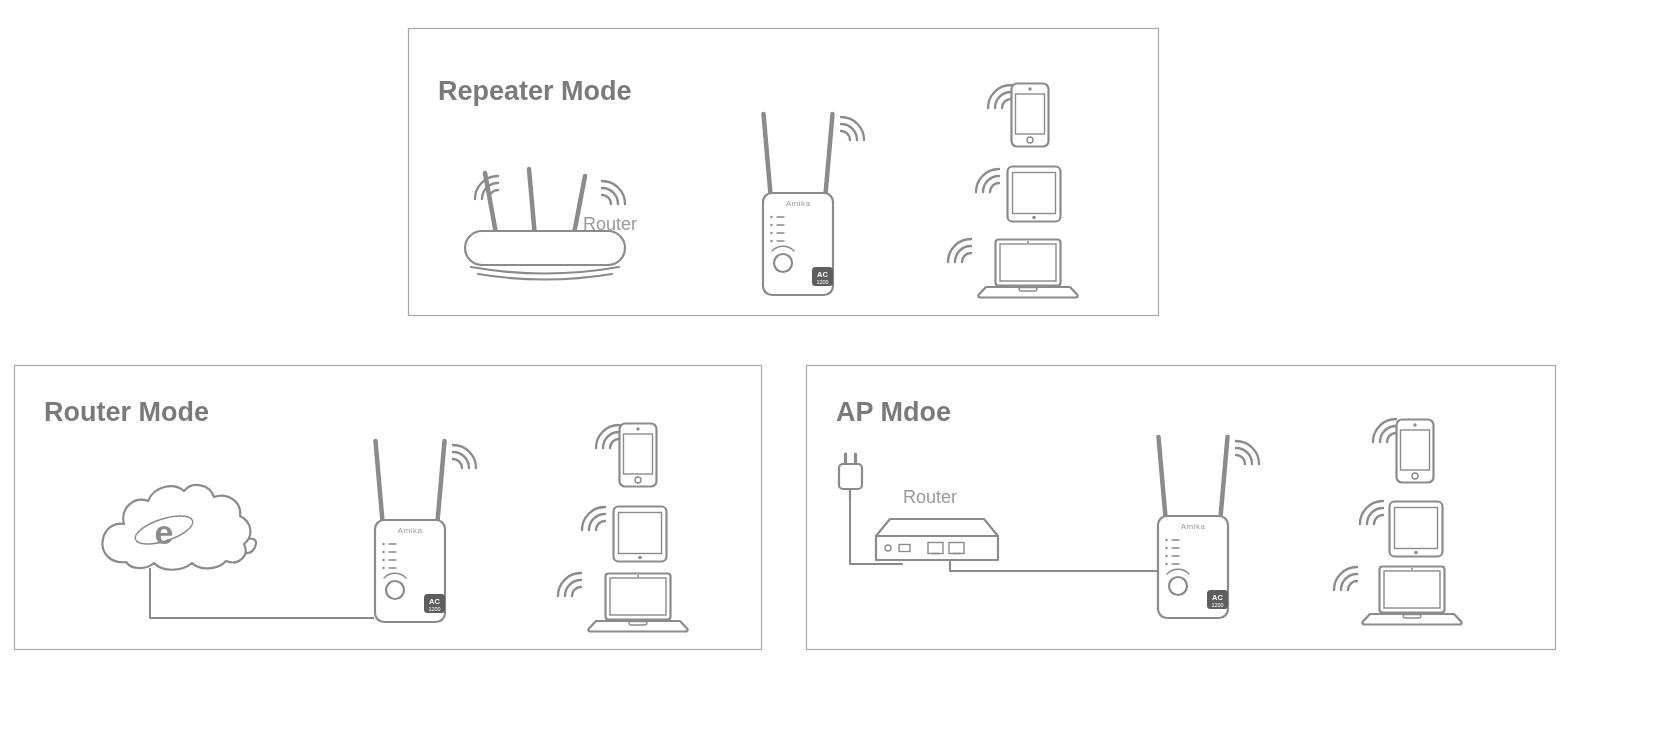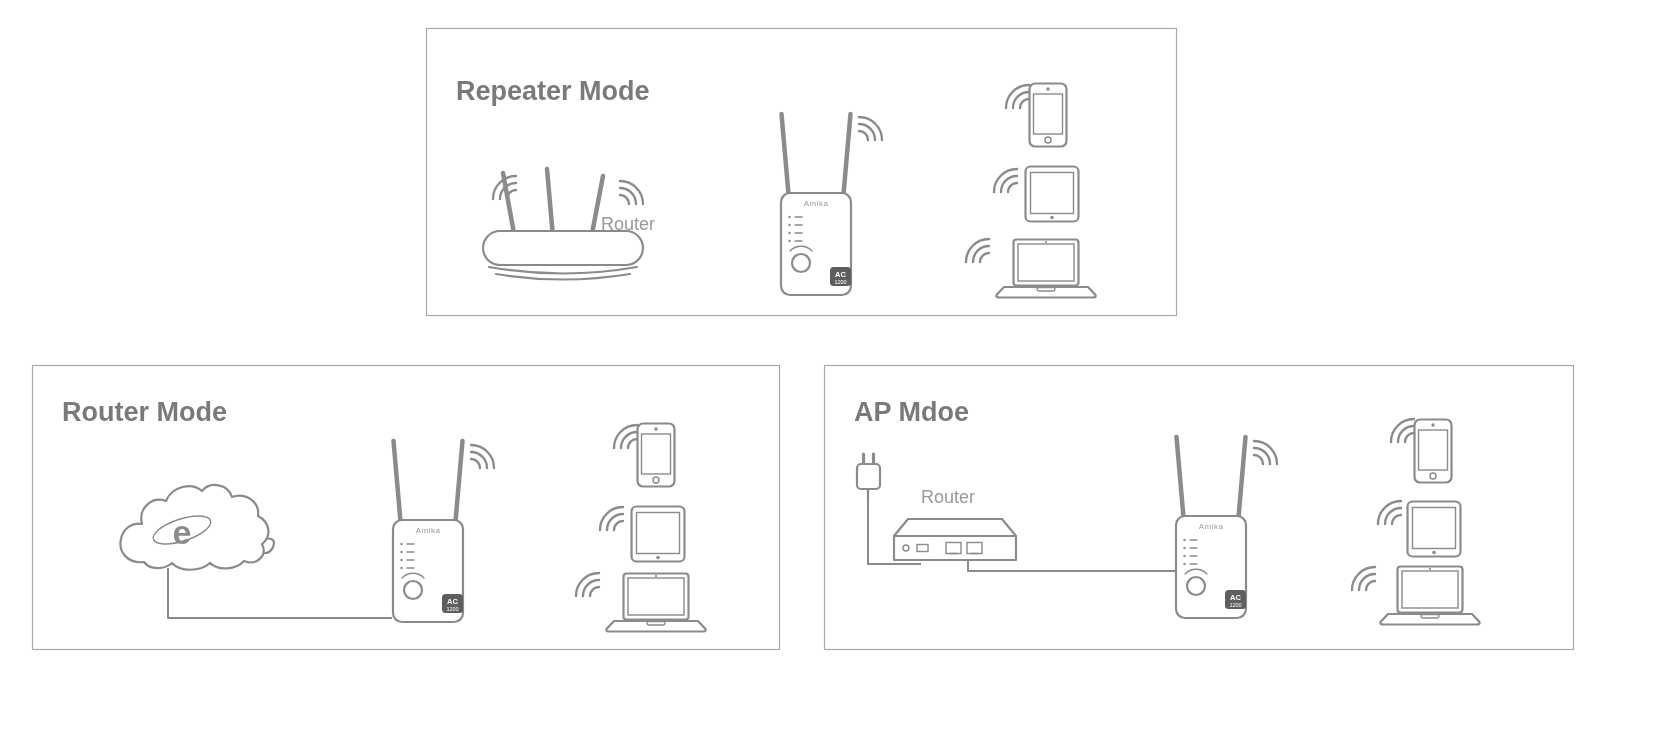--- a/index.html
+++ b/index.html
@@ -1,19 +1,19 @@
 <!DOCTYPE html>
 <html style="--line: #8b8b8b; --title: #7a7a7a; --label: #9a9a9a; --border: #a9a9a9; --badge: #5e5e5e;"><head>
 <meta charset="utf-8">
 <style>
   * { margin:0; padding:0; box-sizing:border-box; }
   html,body { background:#ffffff; }
   .canvas {
     position:relative; width:1661px; height:745px; background:#fff;
-    font-family:"Liberation Sans", sans-serif; overflow:hidden;padding-left:18px;
+    font-family:"Liberation Sans", sans-serif; overflow:hidden;
   }
   svg text { font-family:"Liberation Sans", sans-serif; }
 
   .panel-box { fill:none; stroke:var(--border,#a9a9a9); stroke-width:1.2; }
 
   .s    { fill:none; stroke:var(--line,#8b8b8b); stroke-width:2.2; stroke-linecap:round; stroke-linejoin:round; }
   .sf   { fill:#ffffff; stroke:var(--line,#8b8b8b); stroke-width:2.2; stroke-linejoin:round; }
   .thin { fill:none; stroke:var(--line,#8b8b8b); stroke-width:1.4; stroke-linecap:round; }
   .ant  { fill:none; stroke:var(--line,#8b8b8b); stroke-width:4.5; stroke-linecap:round; }
   .prong{ stroke-width:3.2; }

